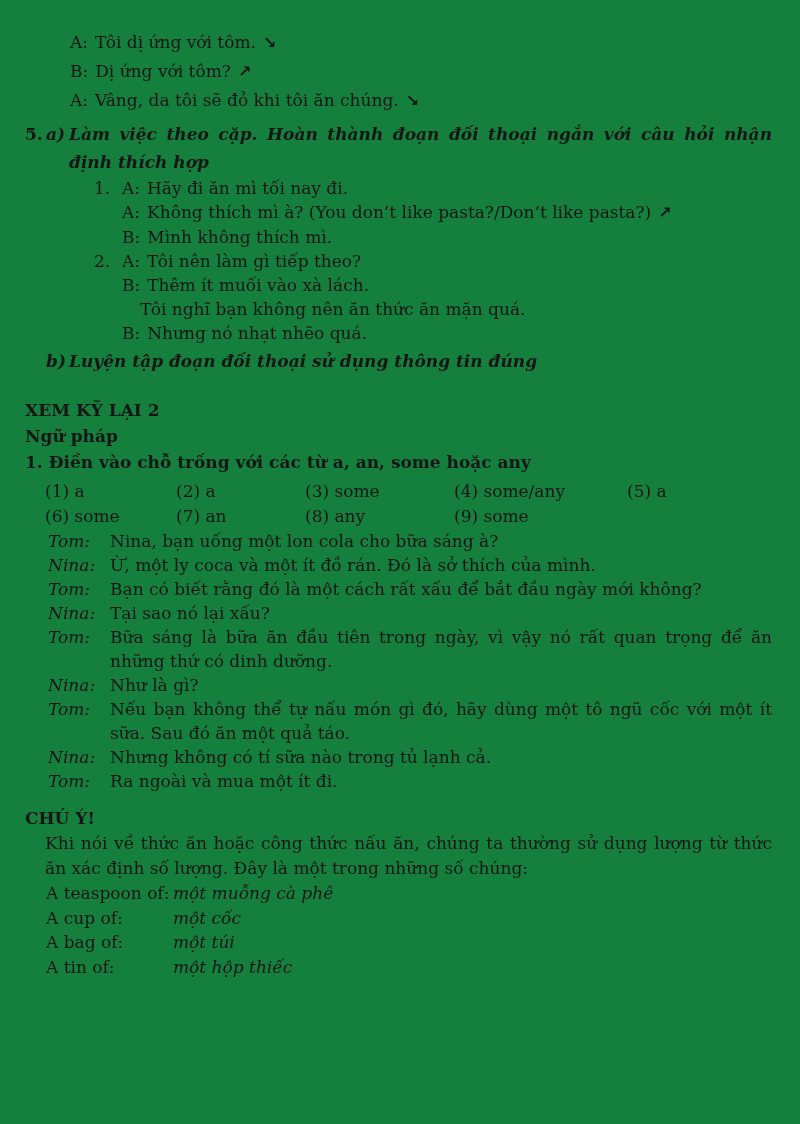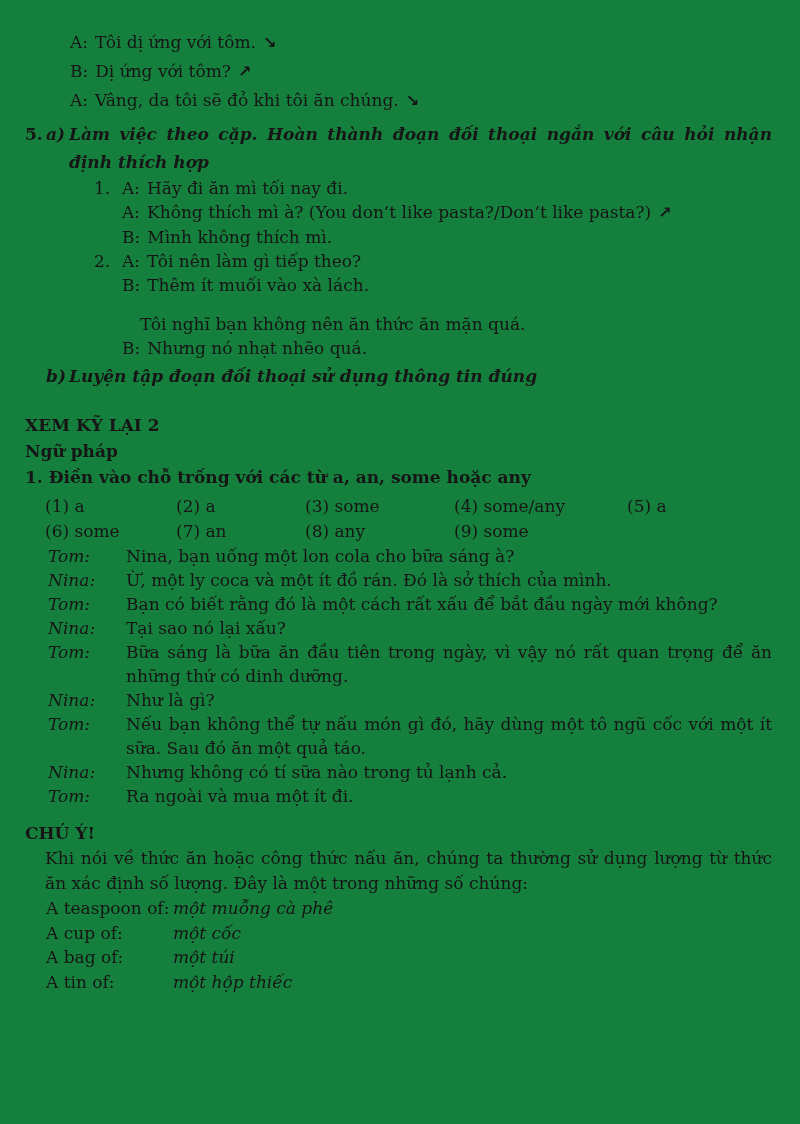--- a/index.html
+++ b/index.html
@@ -20,35 +20,35 @@
   .ex5-num{width:21px;font-weight:bold;flex:none;line-height:28px;}
   .ex5-ab{width:23px;font-weight:bold;font-style:italic;flex:none;line-height:28px;}
   .ex5-title{flex:1;font-weight:bold;font-style:italic;text-align:justify;line-height:28px;}
   .ex5-head.part-b{margin-left:21px;margin-top:2px;}
 
   .sublist{margin-left:69px;}
   .subline{line-height:24px;display:flex;}
   .subnum{width:28px;flex:none;}
   .subline .body{flex:1;}
   .subline.no-num{padding-left:28px;}
-  .subline.cont{padding-left:46px;margin-top:15px;}
+  .subline.cont{padding-left:46px;}
 
   
   .review-heading{font-weight:bold;line-height:26px;margin-top:22px;}
   .review-sub{font-weight:bold;line-height:26px;}
   .answers{margin-left:20px;margin-top:4px;}
   .arow{display:flex;line-height:25px;}
   .ac1{width:131px;flex:none;}
   .ac2{width:129px;flex:none;}
   .ac3{width:149px;flex:none;}
   .ac4{width:173px;flex:none;}
   .ac5{flex:1;}
 
   .convo{margin-left:23px;}
-  .crow{display:flex;line-height:24px;gap:16px;}
+  .crow{display:flex;line-height:24px;}
   .cspk{width:62px;flex:none;font-style:italic;}
   .ctext{flex:1;text-align:justify;}
 
   
   .note-heading{font-weight:bold;line-height:26px;margin-top:12px;}
   .note-para{margin:0 0 0 20px;text-align:justify;line-height:25px;}
   .qrow{display:flex;margin-left:21px;line-height:24.5px;}
   .qen{width:127px;flex:none;}
   .qvi{font-style:italic;}
 

